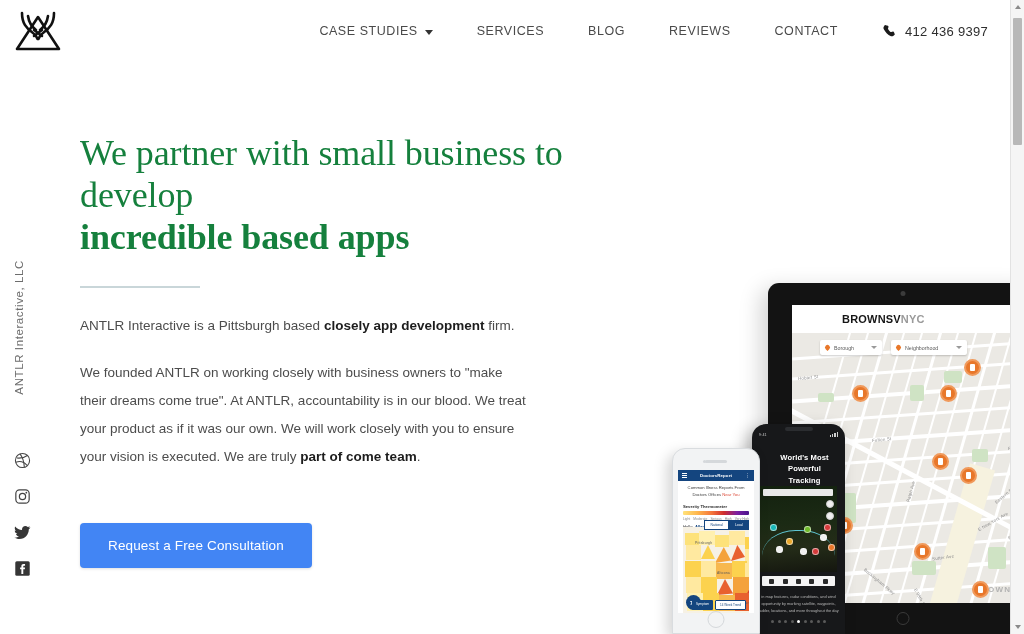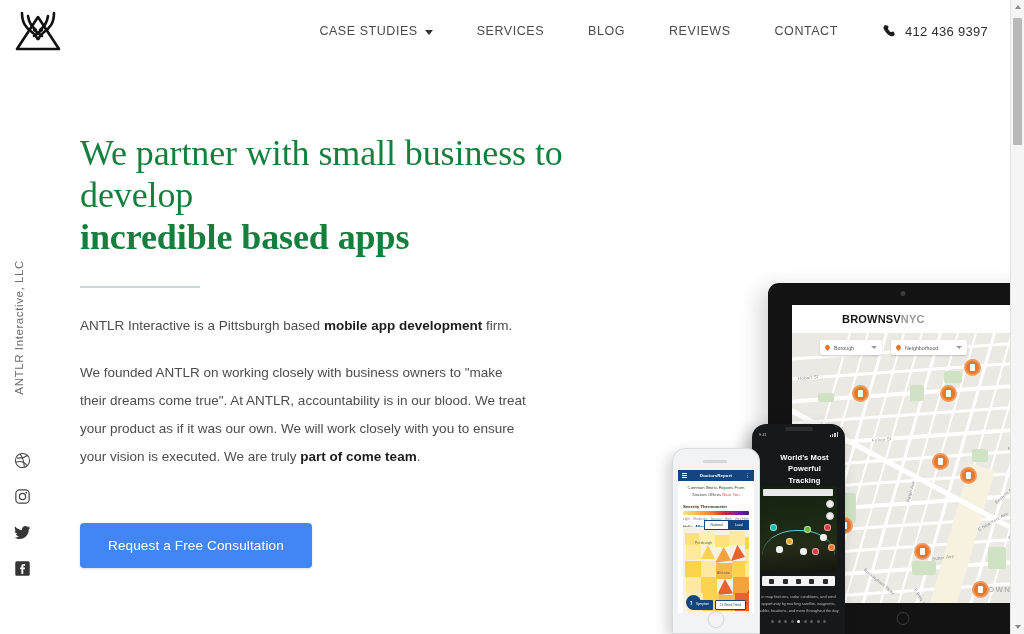--- a/index.html
+++ b/index.html
@@ -785,21 +785,21 @@
 
     <section id="hero-copy">
 
       <h1 id="headline">
         <span class="hl-light">We partner with small business to develop</span>
         <span class="hl-strong">incredible based apps</span>
       </h1>
 
       <hr id="hero-rule">
 
-      <p id="hero-lead"><span>ANTLR Interactive is a Pittsburgh based </span><b>mobile app development</b><span> firm.</span></p>
+      <p id="hero-lead"><span>ANTLR Interactive is a Pittsburgh based </span><b>closely app development</b><span> firm.</span></p>
 
       <p id="hero-body"><span>We founded ANTLR on working closely with business owners to "make their dreams come true". At ANTLR, accountability is in our blood. We treat your product as if it was our own. We will work closely with you to ensure your vision is executed. We are truly </span><b>part of come team</b><span>.</span></p>
 
       <button id="cta-button">Request a Free Consultation</button>
 
     </section>
 
     <div id="hero-devices">
 
       <div id="tablet">

